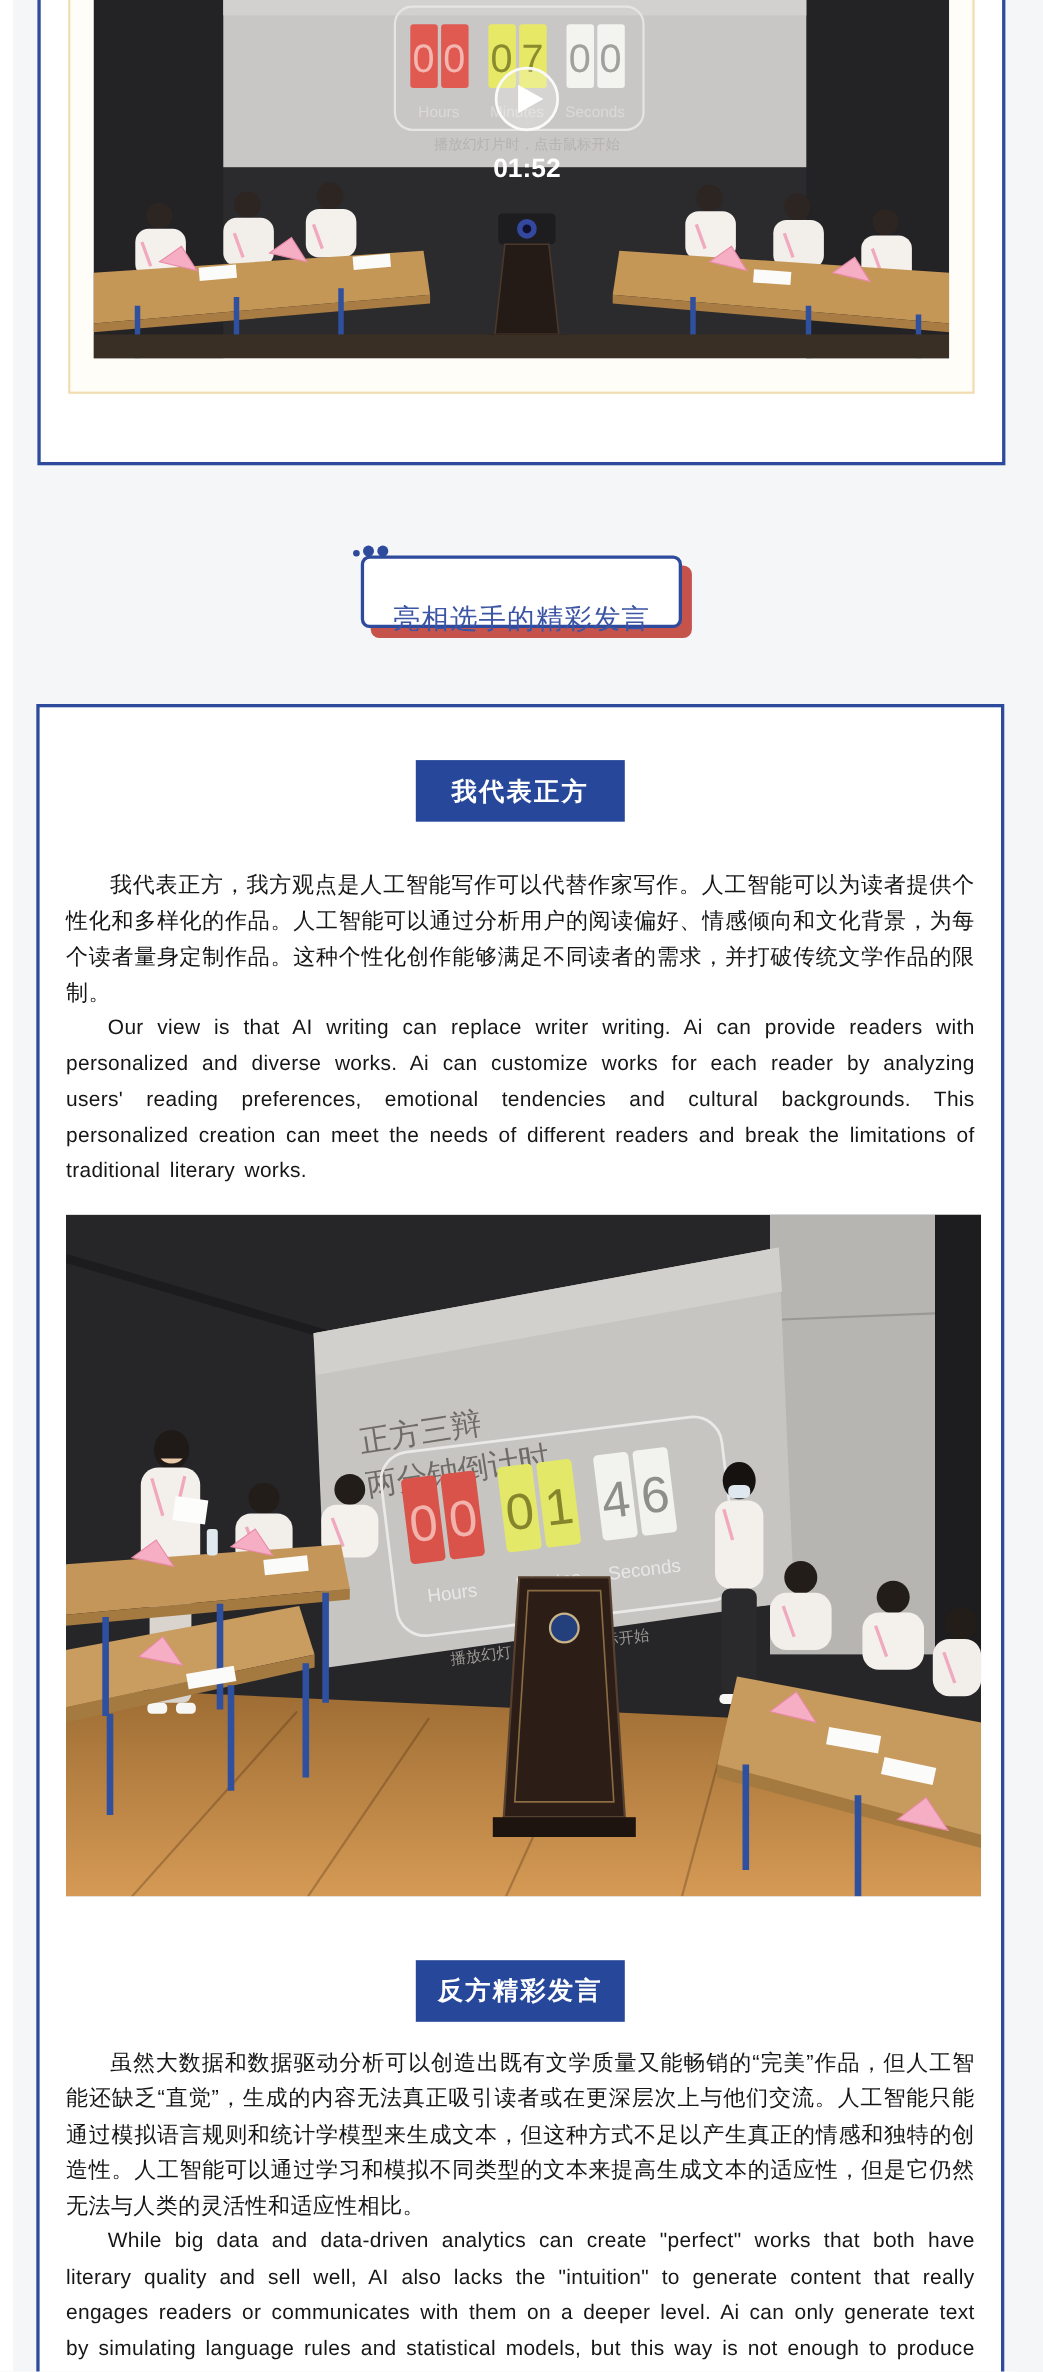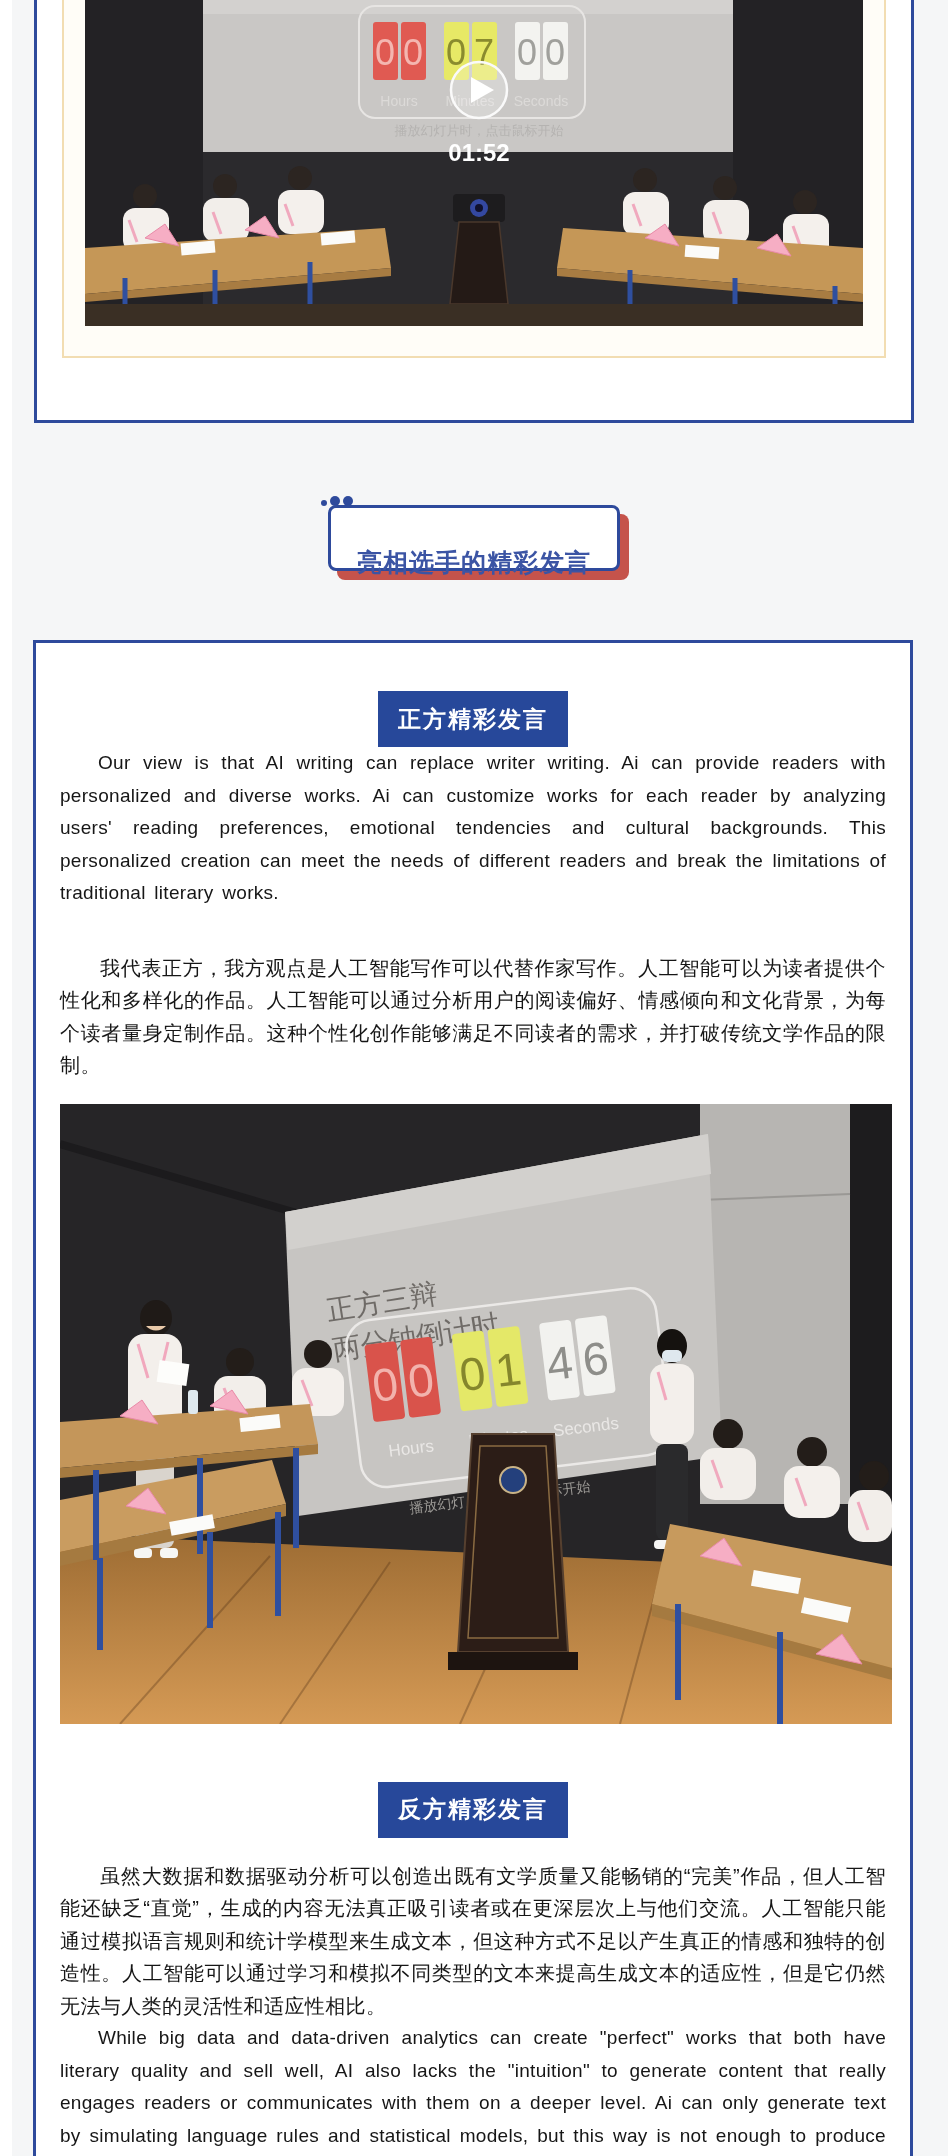--- a/index.html
+++ b/index.html
@@ -11,21 +11,21 @@
   .box1{position:absolute;left:34px;top:-44px;width:880px;height:467px;
         border:3px solid #2e4a9c;background:#fff;box-sizing:border-box;}
   .cream-box{position:absolute;left:62px;top:-34px;width:824px;height:392px;
         border:2px solid #f2ddb2;background:#fffdf7;box-sizing:border-box;}
   .video-wrap{position:absolute;left:85px;top:-20px;width:778px;height:346px;overflow:hidden;}
   
   .badge-wrap{position:absolute;left:0;top:505px;width:948px;}
   .badge{position:relative;width:292px;height:66px;margin:0 auto;background:#fff;
          border:3px solid #2e4a9c;border-radius:8px;box-sizing:border-box;
          box-shadow:9px 9px 0 0 #c5534b;display:flex;align-items:center;justify-content:center;}
-  .badge-title{color:#3b54a4;font-size:25px;font-weight:bold;letter-spacing:1px;margin-top:48px;}
+  .badge-title{color:#3b54a4;font-size:25px;font-weight:normal;letter-spacing:1px;margin-top:48px;}
   .badge-dots{position:absolute;left:-10px;top:-12px;display:flex;align-items:flex-end;gap:3px;}
   .badge-dots i{display:block;border-radius:50%;background:#2e4a9c;}
   .badge-dots i.d1{width:6px;height:6px;}
   .badge-dots i.d2{width:10px;height:10px;}
   .badge-dots i.d3{width:10px;height:10px;}
   
   .box2{position:absolute;left:33px;top:640px;width:880px;height:1600px;
         border:3px solid #2e4a9c;background:#fff;box-sizing:border-box;
         padding:48px 24px 0 24px;}
   .side-btn{width:190px;height:56px;margin:0 auto;background:#27489a;color:#fff;
@@ -132,24 +132,24 @@
           <i class="d1"></i>
           <i class="d2"></i>
           <i class="d3"></i>
         </span>
       <span class="badge-title">亮相选手的精彩发言</span>
     </div>
   </div>
 
   <div class="box2">
 
-    <div class="side-btn">正方精彩发言</div>
-
+    <div class="side-btn">我代表正方</div>
+
+    <p class="para first">我代表正方，我方观点是人工智能写作可以代替作家写作。人工智能可以为读者提供个性化和多样化的作品。人工智能可以通过分析用户的阅读偏好、情感倾向和文化背景，为每个读者量身定制作品。这种个性化创作能够满足不同读者的需求，并打破传统文学作品的限制。</p>
     <p class="para en">Our view is that AI writing can replace writer writing. Ai can provide readers with personalized and diverse works. Ai can customize works for each reader by analyzing users' reading preferences, emotional tendencies and cultural backgrounds. This personalized creation can meet the needs of different readers and break the limitations of traditional literary works.</p>
-    <p class="para first">我代表正方，我方观点是人工智能写作可以代替作家写作。人工智能可以为读者提供个性化和多样化的作品。人工智能可以通过分析用户的阅读偏好、情感倾向和文化背景，为每个读者量身定制作品。这种个性化创作能够满足不同读者的需求，并打破传统文学作品的限制。</p>
 
     <div class="photo2-wrap">
       <svg viewBox="0 0 832 620" width="832" height="620">
         <defs>
           <linearGradient id="floorG" x1="0" y1="0" x2="0" y2="1">
             <stop offset="0" stop-color="#9d6c33"></stop>
               <stop offset="1" stop-color="#d59a55"></stop>
           </linearGradient>
         </defs>
         <rect width="832" height="620" fill="#262527"></rect>

